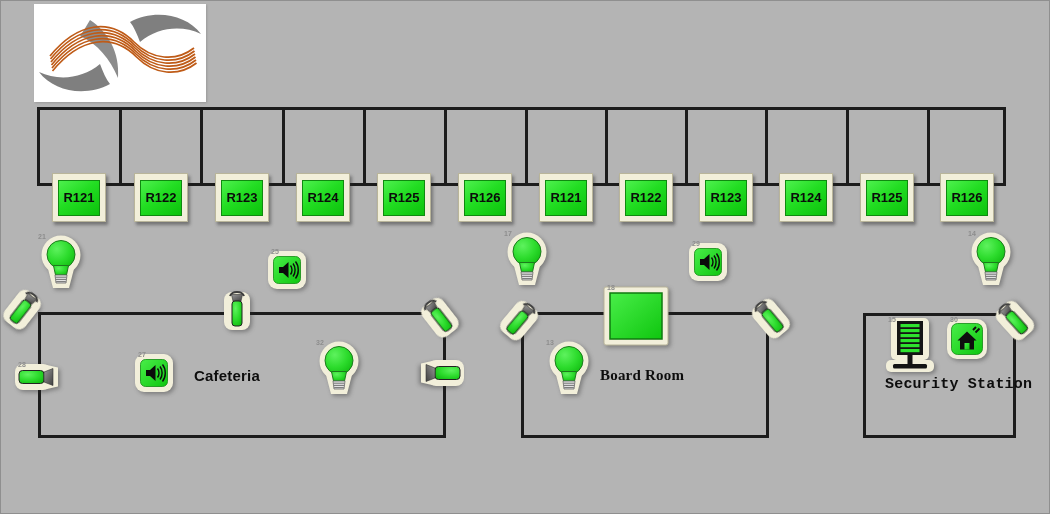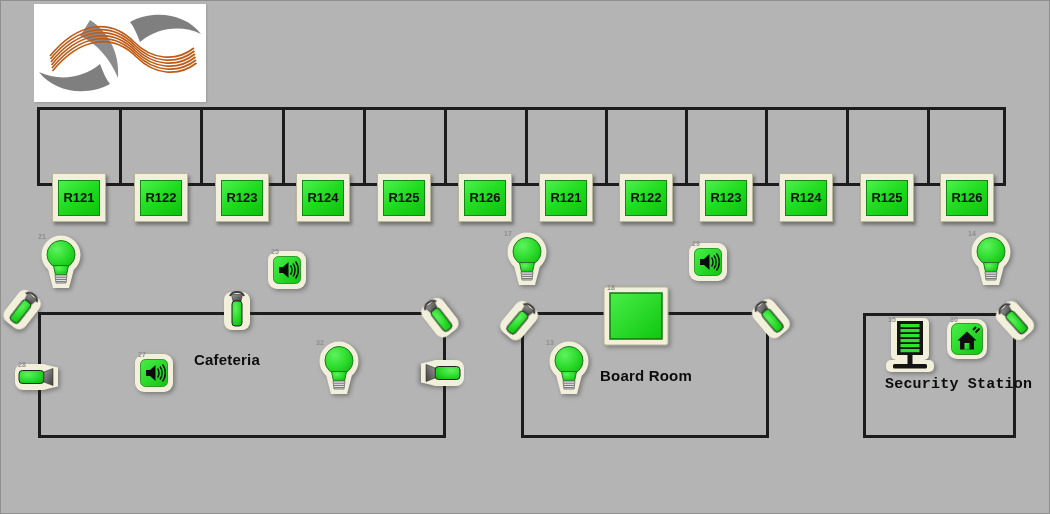--- a/index.html
+++ b/index.html
@@ -123,22 +123,22 @@
       <div class="room-btn-face">R125</div>
     </div>
   <div class="room-btn" style="left:939px;">
       <div class="room-btn-face">R126</div>
     </div>
 
   <div class="room-outline" style="left:37px;top:311px;width:402px;height:120px;"></div>
   <div class="room-outline" style="left:520px;top:311px;width:242px;height:120px;"></div>
   <div class="room-outline" style="left:862px;top:312px;width:147px;height:119px;"></div>
 
-  <div class="area-label" style="left:193px;top:350px;">Cafeteria</div>
-  <div class="area-label" style="left:599px;top:366px;">Board Room</div>
+  <div class="area-label" style="left:193px;top:366px;">Cafeteria</div>
+  <div class="area-label" style="left:599px;top:366px;font-family:Liberation Serif, serif;">Board Room</div>
   <div class="area-label" style="left:884px;top:375px;font-family:Liberation Mono, monospace;">Security Station</div>
 
   <div class="dev" style="left:33px;top:234px;">
     <span class="dev-id">21</span>
     <svg width="54" height="58" viewBox="0 0 54 58">
       <circle cx="27" cy="20" r="19.5" fill="#f2efda"></circle>
         <path d="M13,30 L41,30 L35,53 L19,53 Z" fill="#f2efda"></path>
       <circle cx="27" cy="19.5" r="14" fill="url(#gGreen)" stroke="#1d7a1d"></circle>
       <path d="M19.5,30.5 L34.5,30.5 L32.5,40 L21.5,40 Z" fill="url(#gGreen)" stroke="#1d7a1d"></path>
       <path d="M21,40 L33,40 L32,48 L22,48 Z" fill="#e3e3e3" stroke="#666" stroke-width="0.8"></path>

